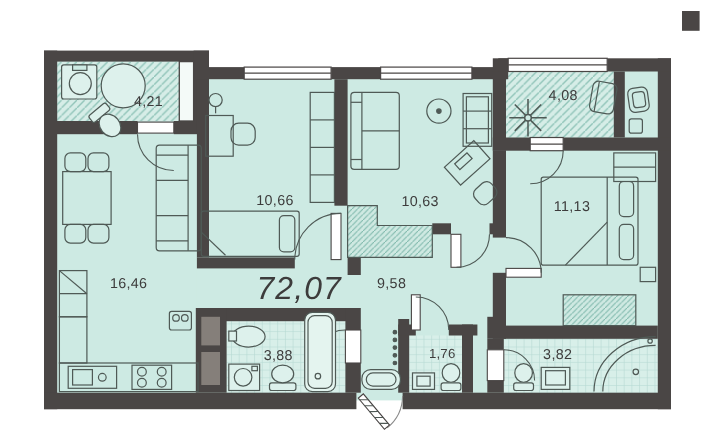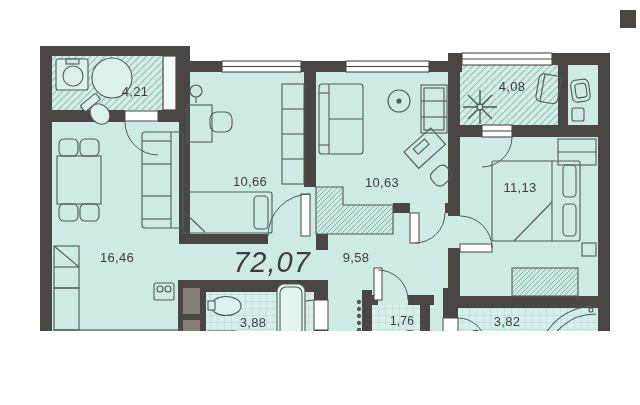--- a/index.html
+++ b/index.html
@@ -1,16 +1,16 @@
 <!DOCTYPE html>
 <html><head>
 <meta charset="utf-8">
 <style>
   html,body{margin:0;padding:0;background:#ffffff;}
-  .stage{position:relative;width:640px;height:331px;background:#ffffff;overflow:hidden;
+  .stage{position:relative;width:640px;height:405px;background:#ffffff;overflow:hidden;
          font-family:"Liberation Sans", sans-serif;}
   svg{position:absolute;left:0;top:0;}
   text{font-family:"Liberation Sans", sans-serif;fill:#3d3c3c;}
   .area-label{font-size:13px;letter-spacing:.3px;}
   .area-label-sm{font-size:12px;letter-spacing:.2px;}
   .total-label{font-size:29px;font-style:italic;letter-spacing:1px;}
 </style>
 </head>
 <body>
 

